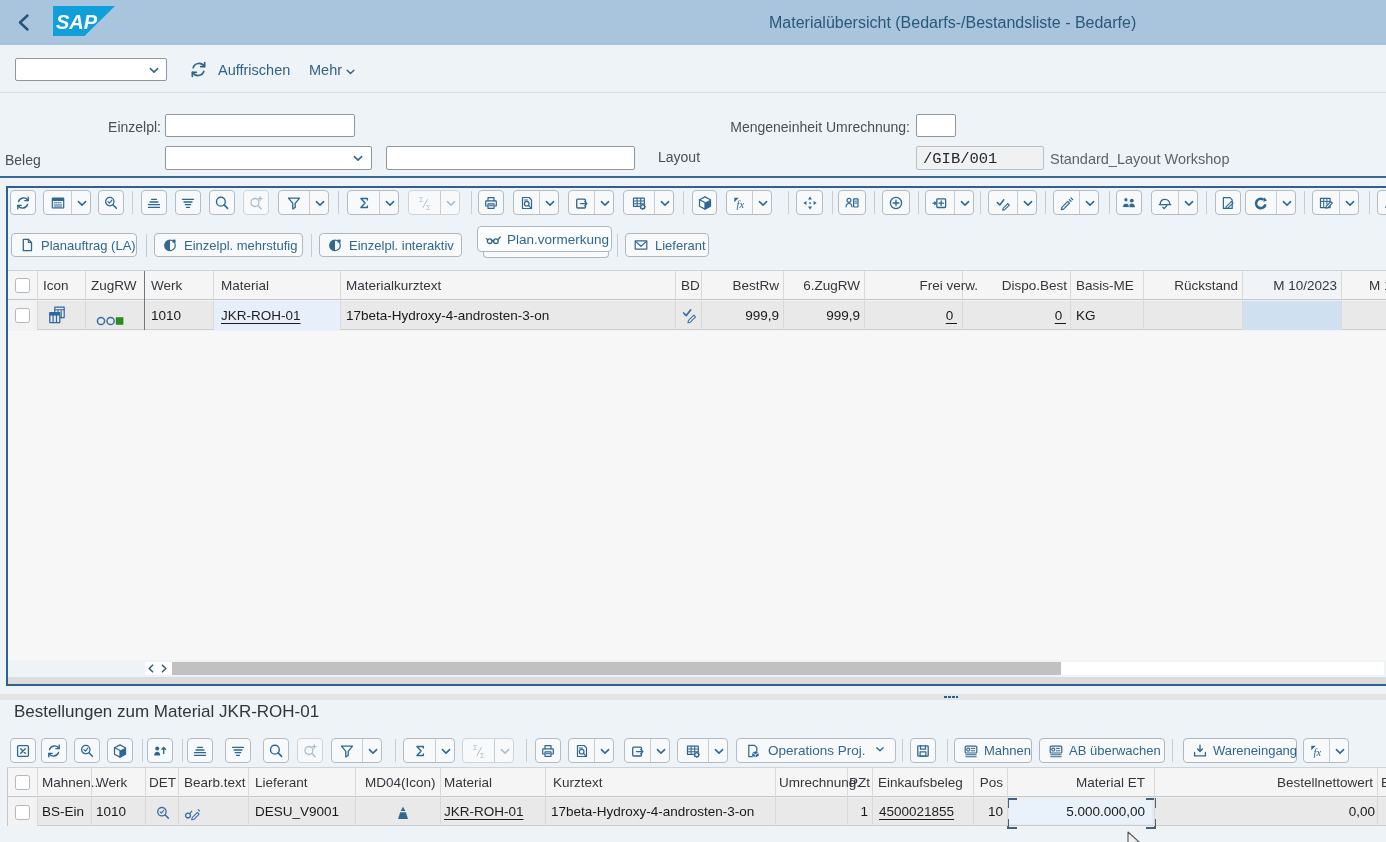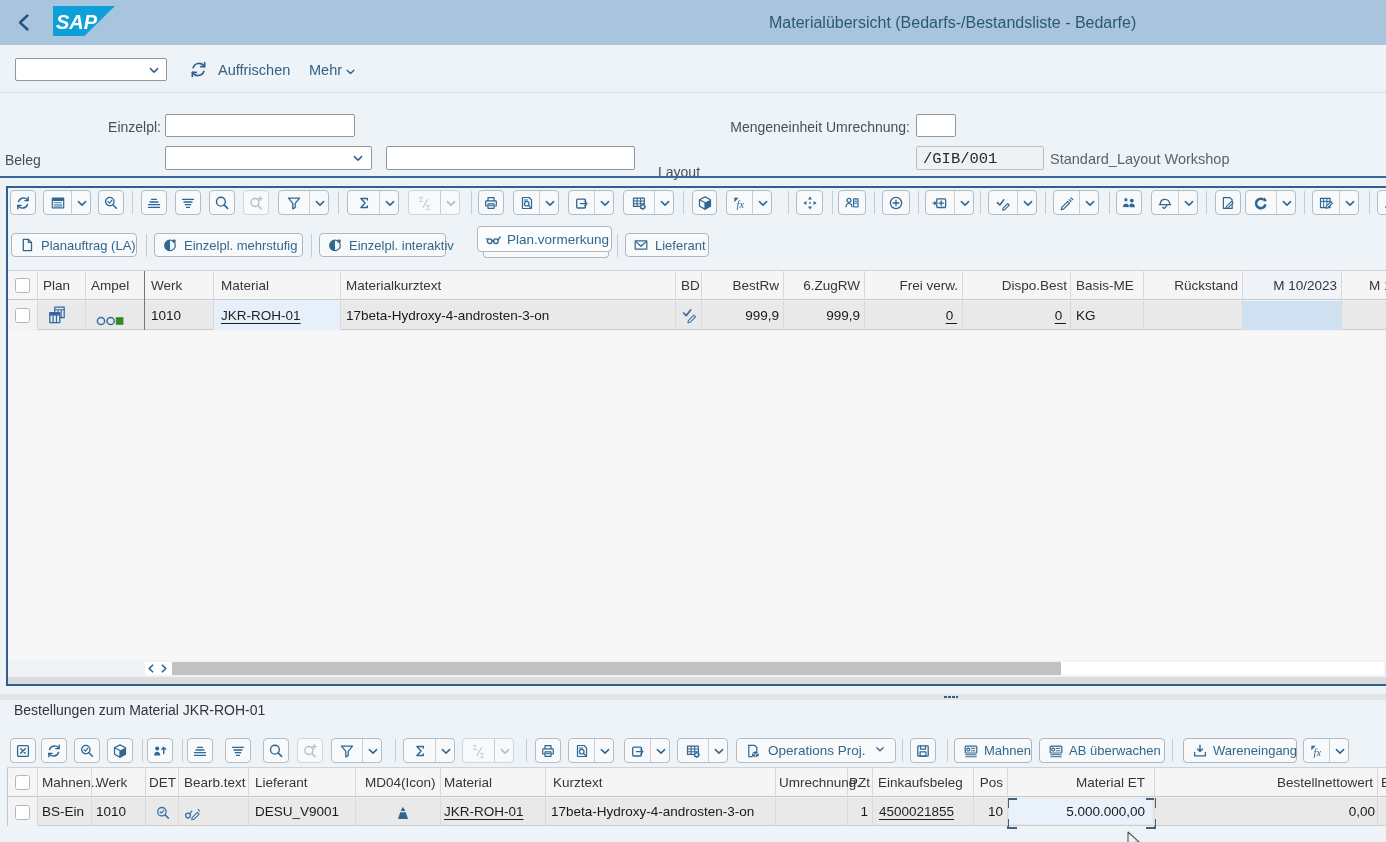--- a/index.html
+++ b/index.html
@@ -28,21 +28,21 @@
 <div class="lbl" style="right:1225px;top:119px">Einzelpl:</div>
 <div class="inp a" style="left:165px;top:114px;width:190px;height:23px"></div>
 <div class="lbl" style="right:476px;top:119px">Mengeneinheit Umrechnung:</div>
 <div class="inp a" style="left:916px;top:114px;width:40px;height:23px"></div>
 <div class="lbl" style="left:5px;top:152px">Beleg</div>
 <div class="inp a" style="left:165px;top:146px;width:207px;height:24px"></div>
 <div class="a" style="left:350px;top:150px"><svg width="16" height="16" viewBox="0 0 16 16" fill="none" stroke-linecap="round" stroke-linejoin="round">
       <path d="M4.4 6.6L8 10.1l3.6-3.5" stroke="#2e6492" stroke-width="1.5" fill="none"></path>
     </svg></div>
 <div class="inp a" style="left:386px;top:146px;width:249px;height:24px"></div>
-<div class="lbl" style="left:658px;top:164px">Layout</div>
+<div class="lbl" style="left:658px;top:149px">Layout</div>
 <div class="a" style="left:916px;top:146px;width:128px;height:24px;background:#f0f1f3;border:1px solid #b9c0c6;border-radius:2px"></div>
 <div class="a" style="left:923px;top:150px;font-family:'Liberation Mono',monospace;font-size:15.5px;color:#26292c">/GIB/001</div>
 <div class="a" style="left:1050px;top:151px;font-size:14.5px;color:#5d6368">Standard_Layout Workshop</div>
 <div class="a" style="left:0;top:176px;width:1386px;height:2px;background:#38699a"></div>
 <div class="a" style="left:6px;top:186px;width:1380px;height:500px;border:2px solid #2e6190;border-right:none"></div>
 <div class="btn" style="left:10px;top:190px;width:26px">
     <svg width="16" height="16" viewBox="0 0 16 16" fill="none" stroke-linecap="round" stroke-linejoin="round">
       <path d="M13 5.6A5.2 5.2 0 0 0 3.5 6.5" stroke="#2e6694" stroke-width="1.4" fill="none"></path>
       <path d="M13.2 2.2v3.4h-3.4" stroke="#2e6694" stroke-width="1.4" fill="none"></path>
       <path d="M3 10.4a5.2 5.2 0 0 0 9.5-.9" stroke="#2e6694" stroke-width="1.4" fill="none"></path>
@@ -349,21 +349,21 @@
 <div class="vsep" style="left:146px;top:234px;height:23px"></div>
 <div class="fbtn" style="left:154px;top:233px;width:149px;">
     <svg width="16" height="16" viewBox="0 0 16 16" fill="none" stroke-linecap="round" stroke-linejoin="round">
       <circle cx="8" cy="8.4" r="5.3" stroke="#33678e" stroke-width="1.2" fill="none"></circle>
       <path d="M8 3.1a5.3 5.3 0 0 0 0 10.6z" fill="#33678e"></path>
       <rect x="10.6" y="2.6" width="3" height="3" fill="#33678e"></rect>
     </svg>
     <span>Einzelpl. mehrstufig</span>
   </div>
 <div class="vsep" style="left:311px;top:234px;height:23px"></div>
-<div class="fbtn" style="left:319px;top:233px;width:127px;">
+<div class="fbtn" style="left:319px;top:233px;width:143px;">
     <svg width="16" height="16" viewBox="0 0 16 16" fill="none" stroke-linecap="round" stroke-linejoin="round">
       <circle cx="8" cy="8.4" r="5.3" stroke="#33678e" stroke-width="1.2" fill="none"></circle>
       <path d="M8 3.1a5.3 5.3 0 0 0 0 10.6z" fill="#33678e"></path>
       <rect x="10.6" y="2.6" width="3" height="3" fill="#33678e"></rect>
     </svg>
     <span>Einzelpl. interaktiv</span>
   </div>
 <div class="a" style="left:483px;top:242px;width:126px;height:16px;background:#f7f9fa;border:1px solid #aeb7c0;border-top:none;border-radius:0 0 4px 4px"></div>
 <div class="fbtn" style="left:477px;top:226px;width:135px;height:26px;background:#fbfdfe;font-size:13.5px">
     <svg width="16" height="16" viewBox="0 0 16 16" fill="none" stroke-linecap="round" stroke-linejoin="round">
@@ -399,30 +399,30 @@
 <div class="cl" style="left:783px;top:271px;height:59px"></div>
 <div class="cl" style="left:864px;top:271px;height:59px"></div>
 <div class="cl" style="left:962px;top:271px;height:59px"></div>
 <div class="cl" style="left:1070px;top:271px;height:59px"></div>
 <div class="cl" style="left:1143px;top:271px;height:59px"></div>
 <div class="cl" style="left:1242px;top:271px;height:59px"></div>
 <div class="cl" style="left:1341px;top:271px;height:59px"></div>
 <div class="a" style="left:144px;top:271px;width:1px;height:59px;background:#6f7780"></div>
 <div class="cb" style="left:15px;top:278px"></div>
 <div class="cb" style="left:15px;top:308px"></div>
-<div class="hdr" style="left:43px;top:278px">Plan</div>
-<div class="hdr" style="left:91px;top:278px">Ampel</div>
+<div class="hdr" style="left:43px;top:278px">Icon</div>
+<div class="hdr" style="left:91px;top:278px">ZugRW</div>
 <div class="hdr" style="left:151px;top:278px">Werk</div>
 <div class="hdr" style="left:221px;top:278px">Material</div>
 <div class="hdr" style="left:346px;top:278px">Materialkurztext</div>
 <div class="hdr" style="left:681px;top:278px">BD</div>
 <div class="hdr" style="left:1076px;top:278px">Basis-ME</div>
 <div class="hdr" style="right:607px;top:278px">BestRw</div>
 <div class="hdr" style="right:526px;top:278px">6.ZugRW</div>
-<div class="hdr" style="right:428px;top:278px">Frei verw.</div>
+<div class="hdr" style="right:408px;top:278px">Frei verw.</div>
 <div class="hdr" style="right:319px;top:278px">Dispo.Best</div>
 <div class="hdr" style="right:148px;top:278px">Rückstand</div>
 <div class="hdr" style="right:49px;top:278px">M 10/2023</div>
 <div class="hdr" style="left:1369px;top:278px">M 1</div>
 <div class="a" style="left:49px;top:306px"><svg width="16" height="18" viewBox="0 0 16 18" fill="none" stroke-linecap="round" stroke-linejoin="round">
       <rect x="5.8" y="1.2" width="9.4" height="10.4" rx="0" stroke="#3266a2" stroke-width="1.2" fill="none"></rect>
       <path d="M5.8 3.8h9.4M9 3.8v7.8M12.2 3.8v7.8" stroke="#3266a2" stroke-width="1.1" fill="none"></path>
       <rect x="0.8" y="6.6" width="10" height="10" fill="#eaeaea" stroke="#3266a2" stroke-width="1.3"></rect>
       <rect x="0.8" y="6.6" width="10" height="3" fill="#3266a2"></rect>
       <path d="M4.1 9.6v7M7.5 9.6v7" stroke="#3266a2" stroke-width="1.2" fill="none"></path>
@@ -455,21 +455,21 @@
       <path d="M2.4 1.2l3.4 3.3-3.4 3.3" stroke="#2d5f8a" stroke-width="1.6" fill="none"></path>
     </svg>
   </div>
 <div class="a" style="left:172px;top:662px;width:889px;height:13px;background:#c1c1c1"></div>
 <div class="a" style="left:8px;top:676.5px;width:1378px;height:7.5px;background:#dcdcdc"></div>
 <div class="a" style="left:0;top:694px;width:1386px;height:5.5px;background:#e2e4e6"></div>
 <div class="a" style="left:944.4px;top:695.6px;width:2.6px;height:2.6px;background:#2c5f8a"></div>
 <div class="a" style="left:948.1999999999999px;top:695.6px;width:2.6px;height:2.6px;background:#2c5f8a"></div>
 <div class="a" style="left:952.0px;top:695.6px;width:2.6px;height:2.6px;background:#2c5f8a"></div>
 <div class="a" style="left:955.8px;top:695.6px;width:2.6px;height:2.6px;background:#2c5f8a"></div>
-<div class="a" style="left:14px;top:702px;font-size:14px;color:#32363a">Bestellungen zum Material JKR-ROH-01</div>
+<div class="a" style="left:14px;top:702px;font-size:17px;color:#32363a">Bestellungen zum Material JKR-ROH-01</div>
 <div class="btn" style="left:10px;top:738px;width:26px">
     <svg width="16" height="16" viewBox="0 0 16 16" fill="none" stroke-linecap="round" stroke-linejoin="round">
       <rect x="2.6" y="2.6" width="10.8" height="10.8" rx="1.2" stroke="#2e6694" stroke-width="1.3" fill="none"></rect>
       <path d="M5.7 5.7l4.6 4.6M10.3 5.7l-4.6 4.6" stroke="#2e6694" stroke-width="1.4" fill="none"></path>
     </svg>
   </div>
 <div class="btn" style="left:41px;top:738px;width:26px">
     <svg width="16" height="16" viewBox="0 0 16 16" fill="none" stroke-linecap="round" stroke-linejoin="round">
       <path d="M13 5.6A5.2 5.2 0 0 0 3.5 6.5" stroke="#2e6694" stroke-width="1.4" fill="none"></path>
       <path d="M13.2 2.2v3.4h-3.4" stroke="#2e6694" stroke-width="1.4" fill="none"></path>

